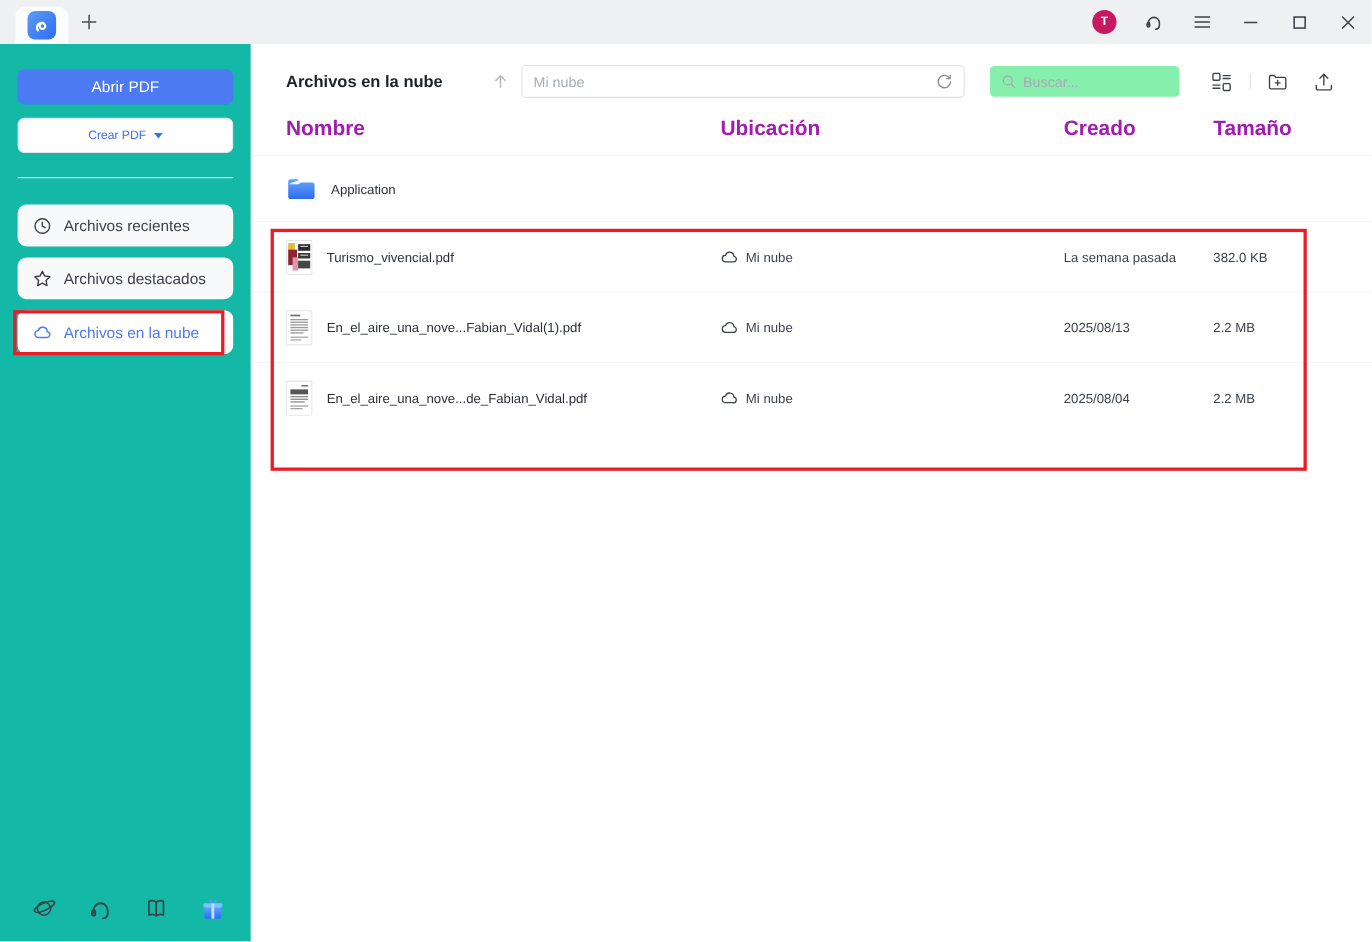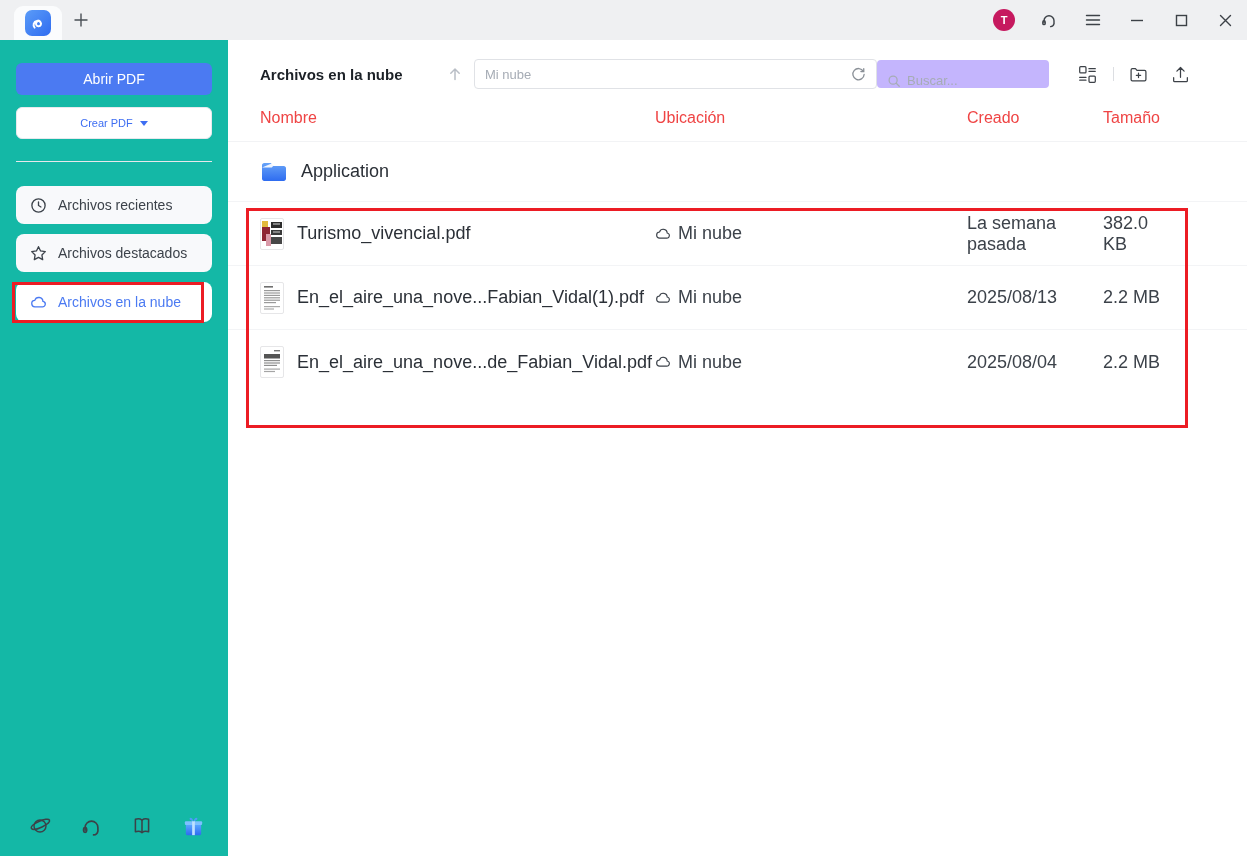--- a/index.html
+++ b/index.html
@@ -39,32 +39,32 @@
   .fico { width:24px; height:24px; display:flex; align-items:center; justify-content:center; cursor:pointer; }
 
   
   .toolbar { display:flex; align-items:center; margin-top:14px; height:40px; padding:0 33px 0 32px; }
   .page-title { font-size:15px; font-weight:bold; color:#1c2127; width:187px; flex:none; }
   .up-arrow { width:16px; height:16px; flex:none; margin-right:11px; display:flex; align-items:center; }
   .crumb { flex:none; width:403px; height:30px; border:1px solid #e0e2e6; border-radius:4px; background:#fff;
            display:flex; align-items:center; padding:0 10px; }
   .crumb input { flex:1; border:none; outline:none; font-size:13px; font-family:inherit; color:#3c424a; background:transparent; }
   .crumb input::placeholder { color:#a6acb5; }
-  .search { flex:none; width:172px; height:28px; background:#c4b5fd; border-radius:4px;
-            display:flex; align-items:flex-end; gap:6px; padding:0 10px; }
+  .search { margin-left:23px; flex:none; width:172px; height:28px; background:#86efac; border-radius:4px;
+            display:flex; align-items:center; gap:6px; padding:0 10px; }
   .search input { flex:1; min-width:0; border:none; outline:none; background:transparent; font-size:13px; font-family:inherit; color:#3c424a; }
   .search input::placeholder { color:#a6acb5; }
   .ticon { width:20px; height:20px; display:flex; align-items:center; justify-content:center; cursor:pointer; flex:none; }
   .vdiv { width:1px; height:14px; background:#dcdee2; margin-left:16px; flex:none; }
 
   
   .grid { display:grid; grid-template-columns:395px 307px 141px 74px; align-items:center; padding-left:32px; }
-  .thead { height:48px; font-size:16px; color:#ef4444; border-bottom:1px solid #f2f3f5; }
+  .thead { height:48px; font-size:19px; color:#a21caf; border-bottom:1px solid #f2f3f5;font-weight:bold; }
   .thead .col-size { text-align:left; }
-  .trow { font-size:18px; color:#2b3037; }
+  .trow { font-size:12px; color:#2b3037; }
   .row-folder { height:60px; border-bottom:1px solid #f3f4f6; }
   .row-file { height:64px; border-bottom:1px solid #f3f4f6; }
   .row-file:last-child { border-bottom:none; }
   .cell-name { display:flex; align-items:center; gap:13px; }
   .cell-loc { display:flex; align-items:center; gap:7px; color:#3c424a; }
   .cell-created { color:#3c424a; padding-left:5px; }
   .cell-size { color:#3c424a; text-align:left; padding-right:4px; }
 
   .thumb { width:24px; height:32px; background:#fff; border:1px solid #e6e6e8; border-radius:2px; flex:none; }
 

